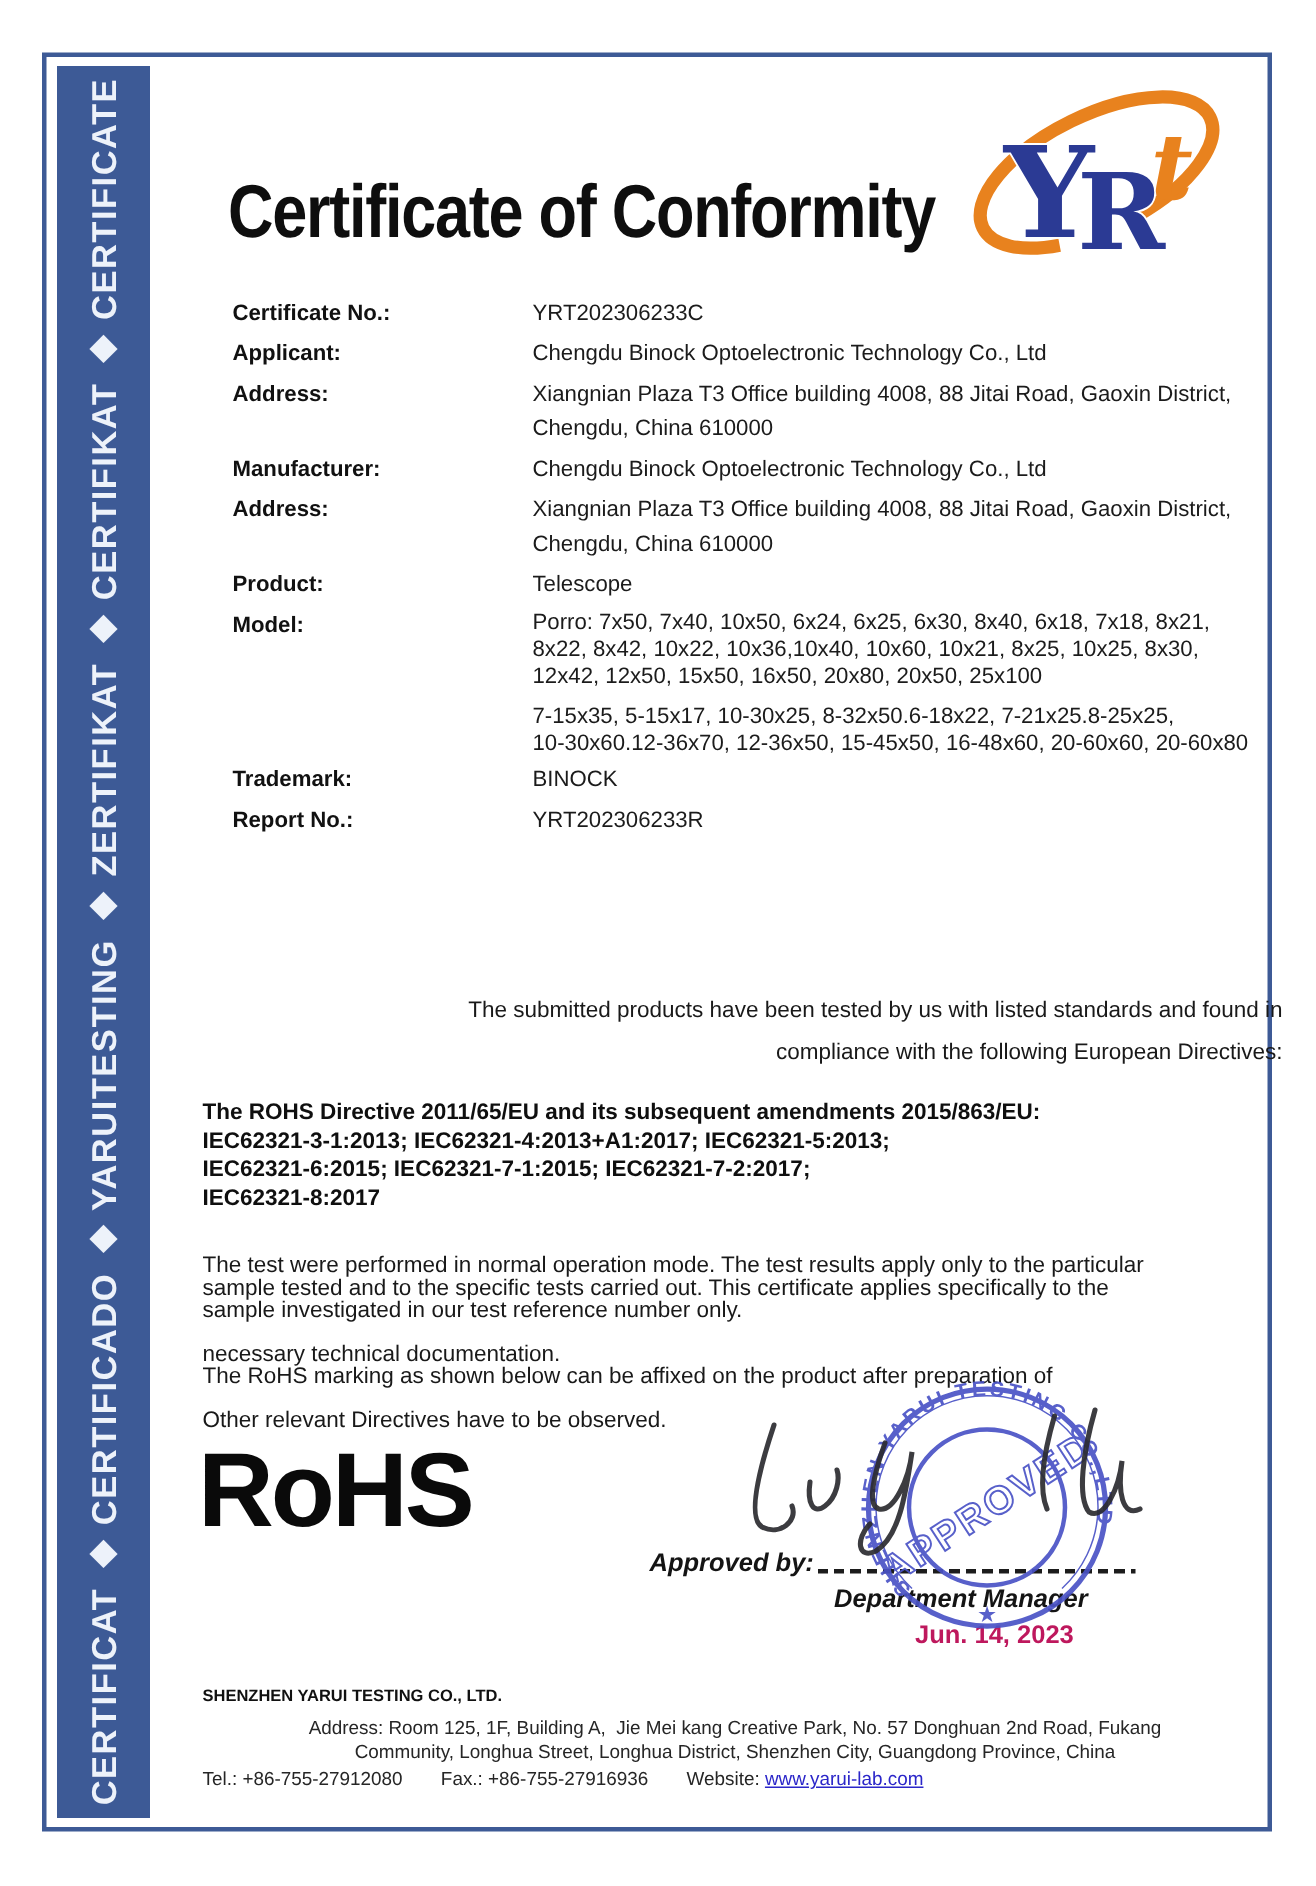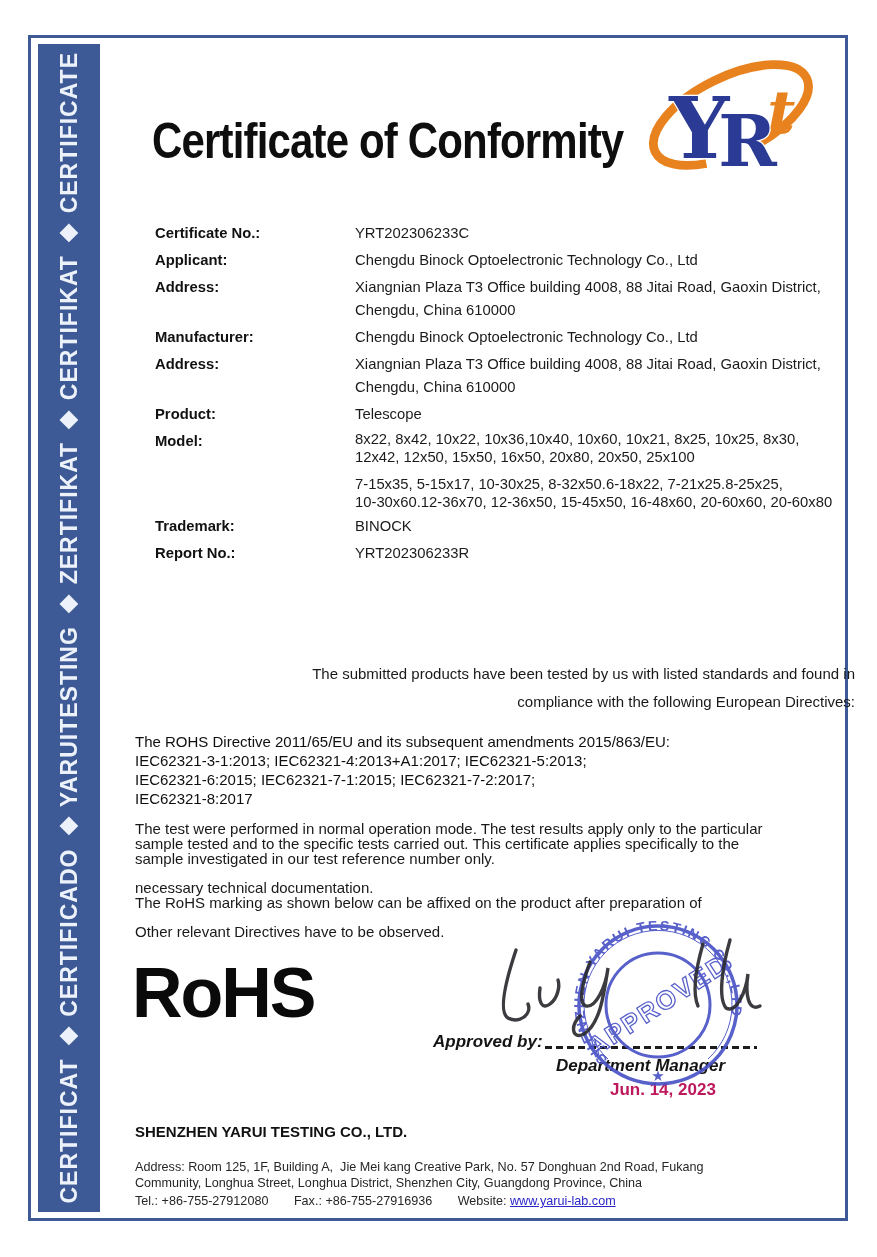--- a/index.html
+++ b/index.html
@@ -21,53 +21,53 @@
   
   .sidebar{position:absolute;left:38px;top:44px;width:62px;height:1168px;
     background:var(--frame-blue);display:flex;align-items:center;justify-content:center;}
   .sidebar-text{writing-mode:vertical-rl;transform:rotate(180deg);
     font-size:23px;font-weight:bold;letter-spacing:1px;color:#edf2fa;white-space:nowrap;}
   
   .title{position:absolute;left:152px;top:112px;font-size:50px;font-weight:bold;
     color:#0e0e0e;letter-spacing:-1px;transform:scaleX(.84);transform-origin:left top;white-space:nowrap;}
   .logo{position:absolute;left:636px;top:48px;width:186px;height:138px;}
   
-  .fields{position:absolute;left:155px;top:198px;width:672px;font-size:14.8px;line-height:23px;margin-top:24px;}
+  .fields{position:absolute;left:155px;top:198px;width:672px;font-size:14.8px;line-height:23px;}
   .field-row{display:flex;margin-bottom:4px;}
   .field-label{width:200px;flex:none;font-weight:bold;color:#111;}
   .field-value{flex:1;}
   .field-value .line{white-space:nowrap;}
   .model-block{margin-bottom:9px;}
   .model-block .line{line-height:18px;}
   .model-block:last-child{margin-bottom:0;}
   
   .paras{position:absolute;left:135px;top:660px;width:720px;font-size:15px;color:#191919;}
   .para .line{white-space:nowrap;}
   .para-spaced{line-height:28px;margin-bottom:16px;text-align:right;}
-  .para-bold{font-weight:normal;line-height:19px;margin-bottom:13px;color:#0f0f0f;}
+  .para-bold{font-weight:bold;line-height:19px;margin-bottom:28px;color:#0f0f0f;}
   .para-tight{line-height:15px;margin-bottom:14px;}
   
   .rohs{position:absolute;left:132px;top:953px;font-size:70px;font-weight:bold;
     letter-spacing:-2px;color:#0a0a0a;white-space:nowrap;}
   
   .approved-label{position:absolute;left:433px;top:1032px;font-size:17px;font-weight:bold;font-style:italic;color:#141414;white-space:nowrap;}
   .sig-line{position:absolute;left:545px;top:1046px;width:212px;height:3px;
     background:repeating-linear-gradient(90deg,#1c1c1c 0 7px,transparent 7px 11px);}
   .dept{position:absolute;left:556px;top:1056px;font-size:17px;font-weight:bold;font-style:italic;color:#141414;white-space:nowrap;}
   .date{position:absolute;left:610px;top:1080px;font-size:17px;font-weight:bold;color:#be185d;white-space:nowrap;}
   .stamp{position:absolute;left:572px;top:919px;width:172px;height:172px;opacity:.92;}
   .stamp circle,.stamp path{stroke:var(--stamp-blue);}
   .stamp text{fill:var(--stamp-blue);font-family:"Liberation Sans",sans-serif;}
   .stamp .outlined{fill:none;stroke:var(--stamp-blue);}
   .signature{position:absolute;left:478px;top:928px;width:312px;height:118px;}
   .signature path{stroke:#2b2b30;stroke-width:3.4;fill:none;stroke-linecap:round;opacity:.92;}
   
   .footer{position:absolute;left:135px;top:1122px;width:710px;color:#262626;}
-  .footer-company{font-size:15px;font-weight:bold;line-height:19px;margin-bottom:19px;color:#111;}
-  .footer-address{font-size:12.6px;line-height:15.5px;white-space:pre-wrap;}
+  .footer-company{font-size:11px;font-weight:bold;line-height:19px;margin-bottom:4px;color:#111;}
+  .footer-address{font-size:12.6px;line-height:15.5px;white-space:pre-wrap;text-align:center;}
   .footer-contact{font-size:12.6px;line-height:16px;margin-top:2px;}
   .footer-contact .sep{display:inline-block;width:22px;}
   .website-link{color:var(--link-blue);text-decoration:underline;}
 </style>
 </head>
 <body>
 
 <div id="canvas">
 
   <div class="frame"></div>
@@ -121,20 +121,21 @@
       <div class="field-row">
         <div class="field-label">Product:</div>
         <div class="field-value">
           <div class="line">Telescope</div>
         </div>
       </div>
       <div class="field-row">
         <div class="field-label">Model:</div>
         <div class="field-value">
           <div class="model-block">
+            <div class="line">Porro: 7x50, 7x40, 10x50, 6x24, 6x25, 6x30, 8x40, 6x18, 7x18, 8x21,</div>
             <div class="line">8x22, 8x42, 10x22, 10x36,10x40, 10x60, 10x21, 8x25, 10x25, 8x30,</div>
             <div class="line">12x42, 12x50, 15x50, 16x50, 20x80, 20x50, 25x100</div>
           </div>
           <div class="model-block">
             <div class="line">7-15x35, 5-15x17, 10-30x25, 8-32x50.6-18x22, 7-21x25.8-25x25,</div>
             <div class="line">10-30x60.12-36x70, 12-36x50, 15-45x50, 16-48x60, 20-60x60, 20-60x80</div>
           </div>
         </div>
       </div>
       <div class="field-row">

